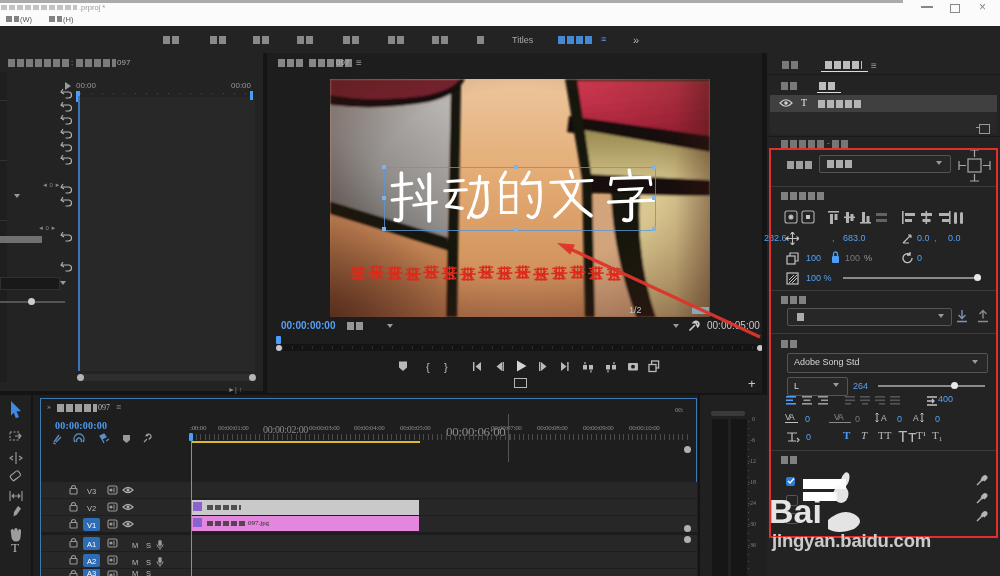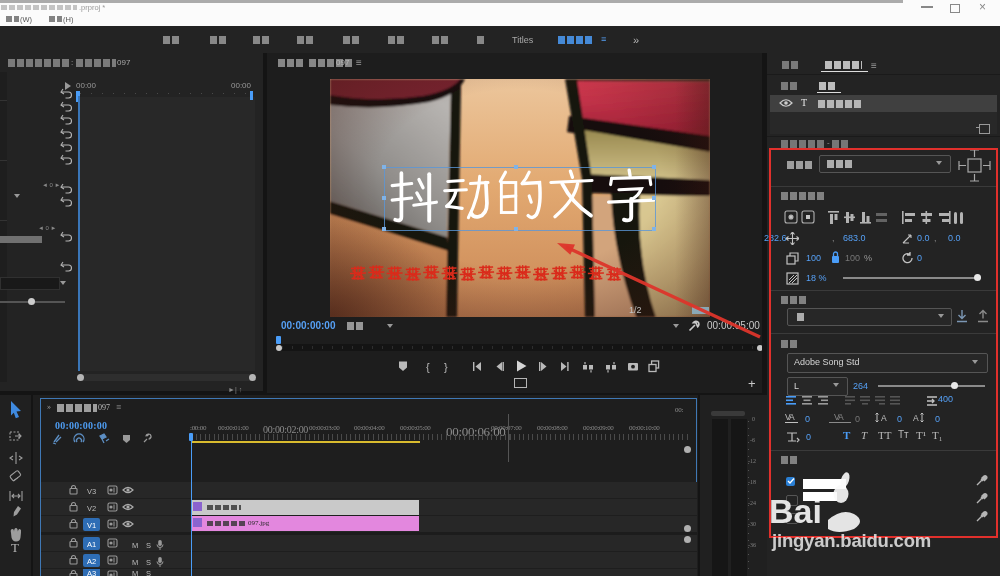--- a/index.html
+++ b/index.html
@@ -465,21 +465,21 @@
  <div class="txt" style="left:864px;top:254px;color:#999">%</div>
  <svg class="ab" style="left:901px;top:251px" width="13" height="13" viewBox="0 0 13 13">
   <path d="M11,7 a4.5,4.5 0 1 1 -2,-3.6 M9,1 v3 h-3" stroke="#c2c2c2" stroke-width="1.3" fill="none"></path>
  </svg>
  <div class="txt blue" style="left:917px;top:254px">0</div>
 
  <svg class="ab" style="left:786px;top:272px" width="13" height="13" viewBox="0 0 13 13">
   <rect x="1" y="1" width="11" height="11" fill="none" stroke="#c2c2c2" stroke-width="1.2"></rect>
   <path d="M3,11 L11,3 M6,11 L11,6 M3,8 L8,3" stroke="#c2c2c2" stroke-width="1"></path>
  </svg>
- <div class="txt blue" style="left:806px;top:274px">18 %</div>
+ <div class="txt blue" style="left:806px;top:274px">100 %</div>
  <div class="ab" style="left:843px;top:277px;width:138px;height:1.5px;background:#8a8a8a"></div>
  <div class="circ" style="left:974px;top:274px;width:7px;height:7px;background:#e8e8e8"></div>
  <div class="hline" style="left:770px;top:290px;width:227px"></div>
 
  <div class="zh" style="left:781px;top:296px;width:27px;--c:rgba(160,160,160,.75)"></div>
  <div class="ddl" style="left:787px;top:308px;width:163px;height:16px"></div>
  <div class="zh" style="left:797px;top:313px;width:9px;--c:rgba(205,205,205,.8)"></div>
  <div class="caret" style="left:938px;top:314px"></div>
  <svg class="ab" style="left:956px;top:309px" width="12" height="14" viewBox="0 0 12 14">
   <path d="M6,1 V9 M2.5,6 L6,9.5 L9.5,6 M1,12.5 H11" stroke="#7b96b3" stroke-width="1.4" fill="none"></path>
@@ -565,21 +565,21 @@
  <div class="txt blue" style="left:897px;top:415px">0</div>
  <div class="txt blue" style="left:935px;top:415px">0</div>
 
  <svg class="ab" style="left:786px;top:431px" width="14" height="12" viewBox="0 0 14 12">
   <path d="M1,2 H11 M6,2 V10 M2,10 H10 M11,7 l2,2 -2,2" stroke="#c0c0c0" stroke-width="1.2" fill="none"></path>
  </svg>
  <div class="txt blue" style="left:806px;top:433px">0</div>
  <div class="txt" style="left:843px;top:430px;color:#4a9df8;font-size:11px;font-weight:bold;font-family:'Liberation Serif',serif">T</div>
  <div class="txt" style="left:861px;top:430px;color:#bbb;font-size:11px;font-style:italic;font-family:'Liberation Serif',serif">T</div>
  <div class="txt" style="left:878px;top:430px;color:#bbb;font-size:11px;font-family:'Liberation Serif',serif">TT</div>
- <div class="txt" style="left:898px;top:430px;color:#bbb;font-size:10px;font-family:Liberation Sans, sans-serif">Tт</div>
+ <div class="txt" style="left:898px;top:430px;color:#bbb;font-size:16px;font-family:Liberation Mono, monospace">Tт</div>
  <div class="txt" style="left:916px;top:430px;color:#bbb;font-size:11px;font-family:'Liberation Serif',serif">T¹</div>
  <div class="txt" style="left:932px;top:430px;color:#bbb;font-size:11px;font-family:'Liberation Serif',serif">T₁</div>
  <div class="hline" style="left:770px;top:450px;width:227px"></div>
 
  <div class="zh" style="left:781px;top:456px;width:18px;--c:rgba(160,160,160,.75)"></div>
  <div class="ab" style="left:786px;top:477px;width:9px;height:9px;background:#2a7fd4;border-radius:2px"></div>
  <svg class="ab" style="left:787px;top:477px" width="8" height="8" viewBox="0 0 8 8">
   <path d="M1,4 L3,6 L7,1.5" stroke="#fff" stroke-width="1.3" fill="none"></path>
  </svg>
 

